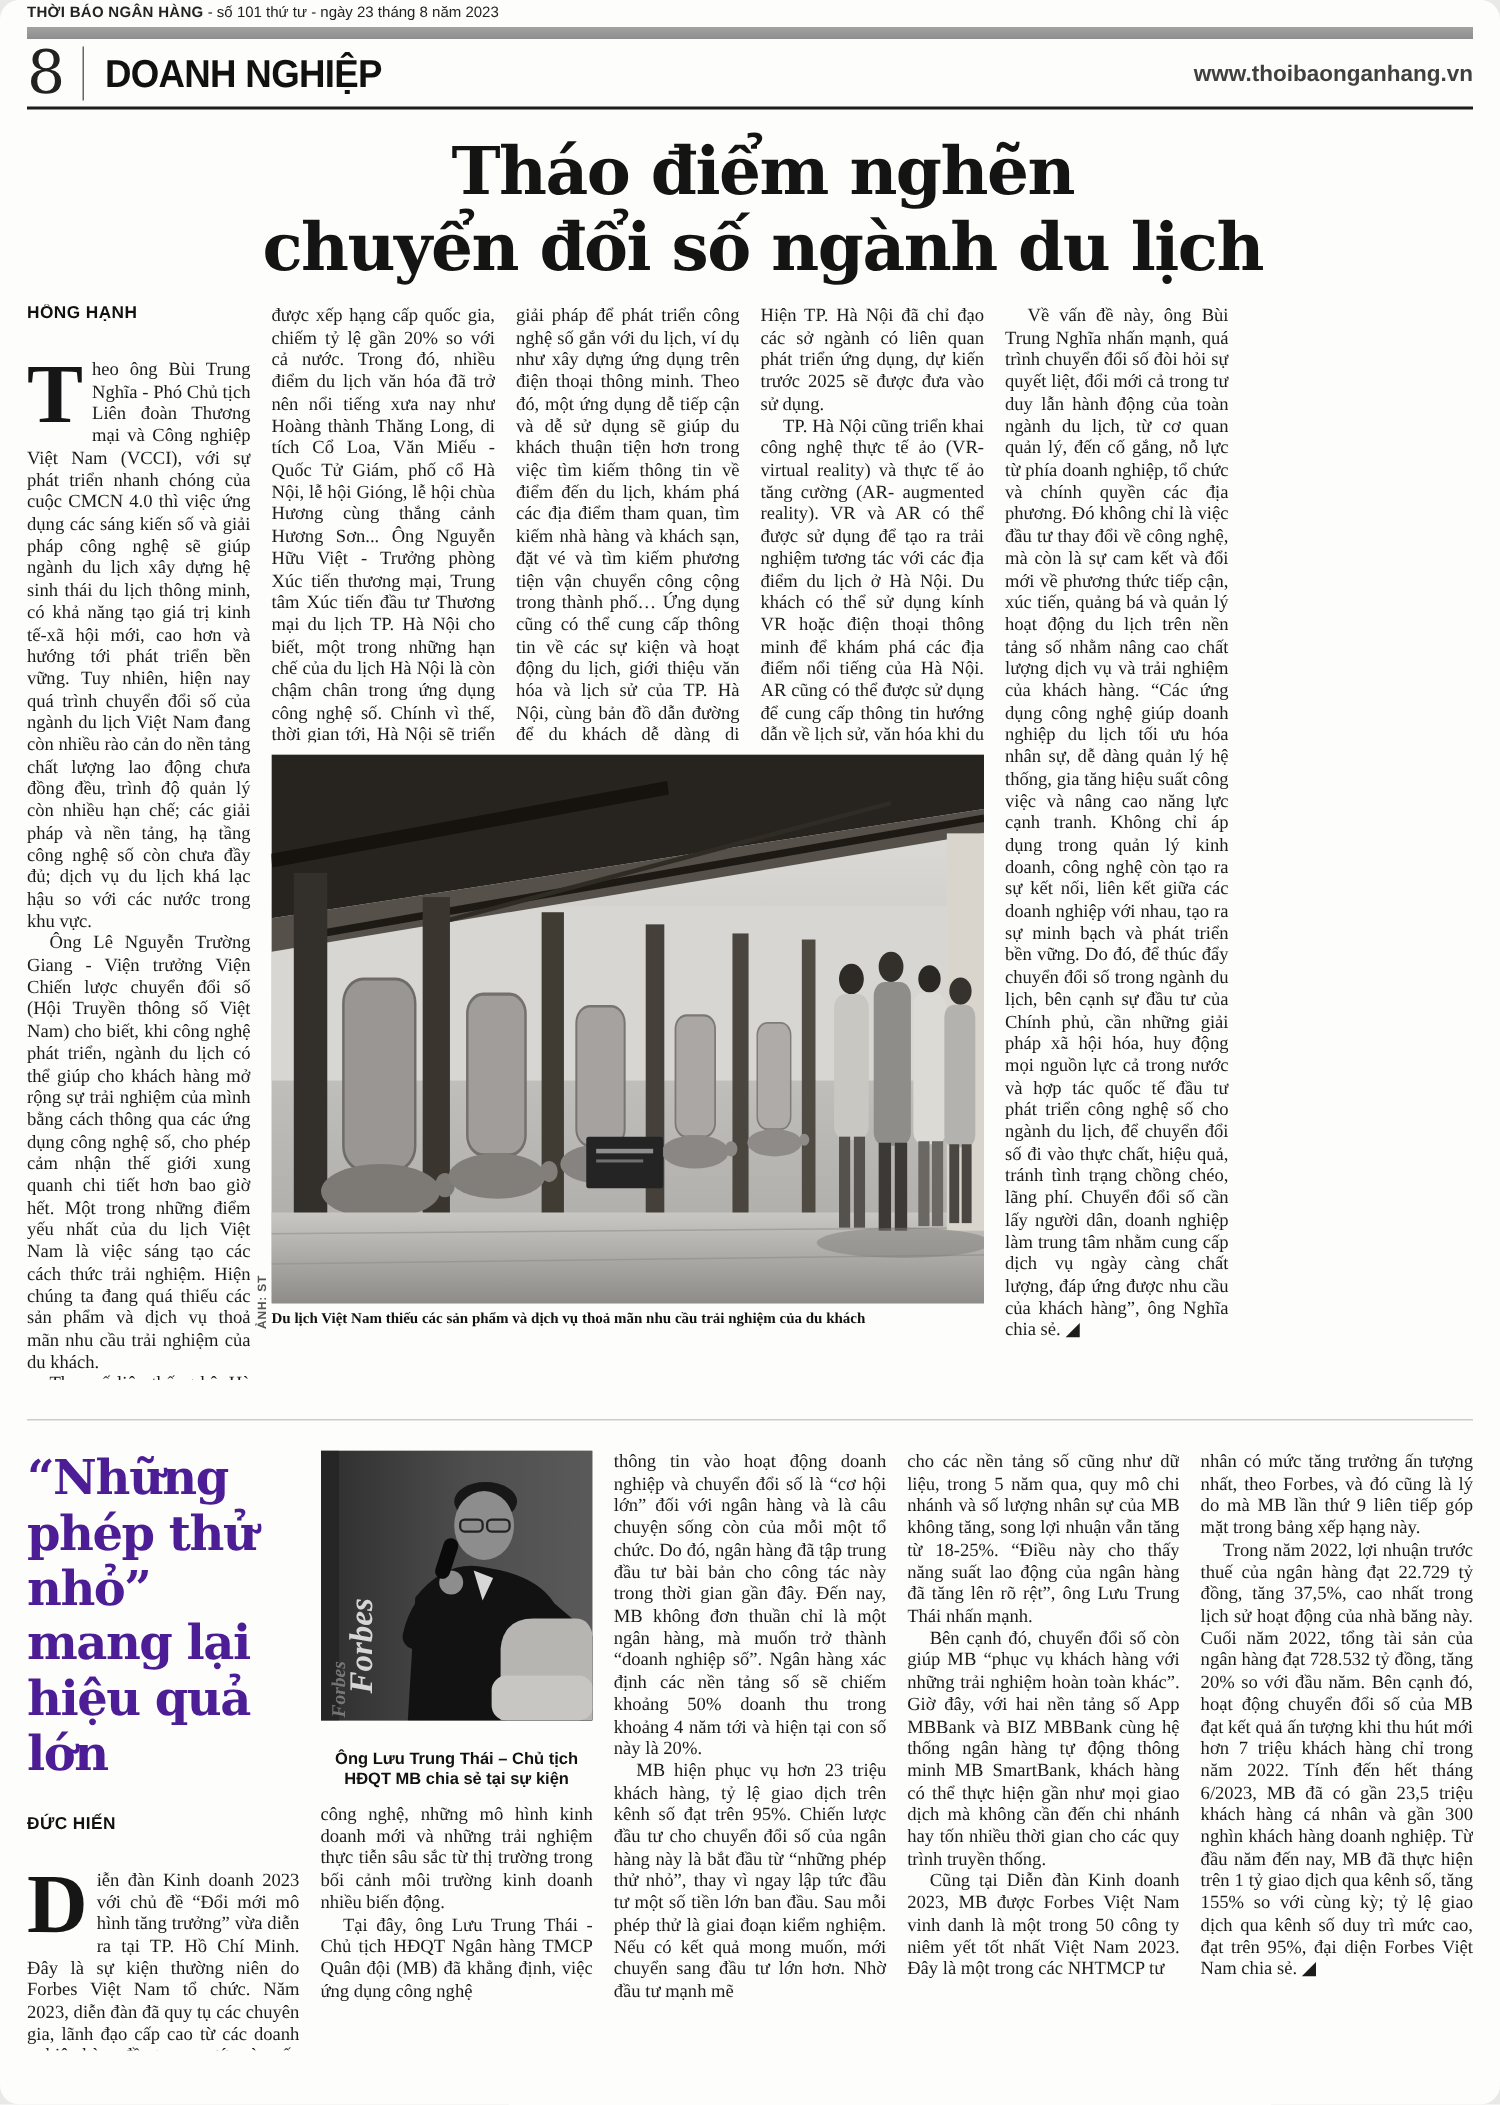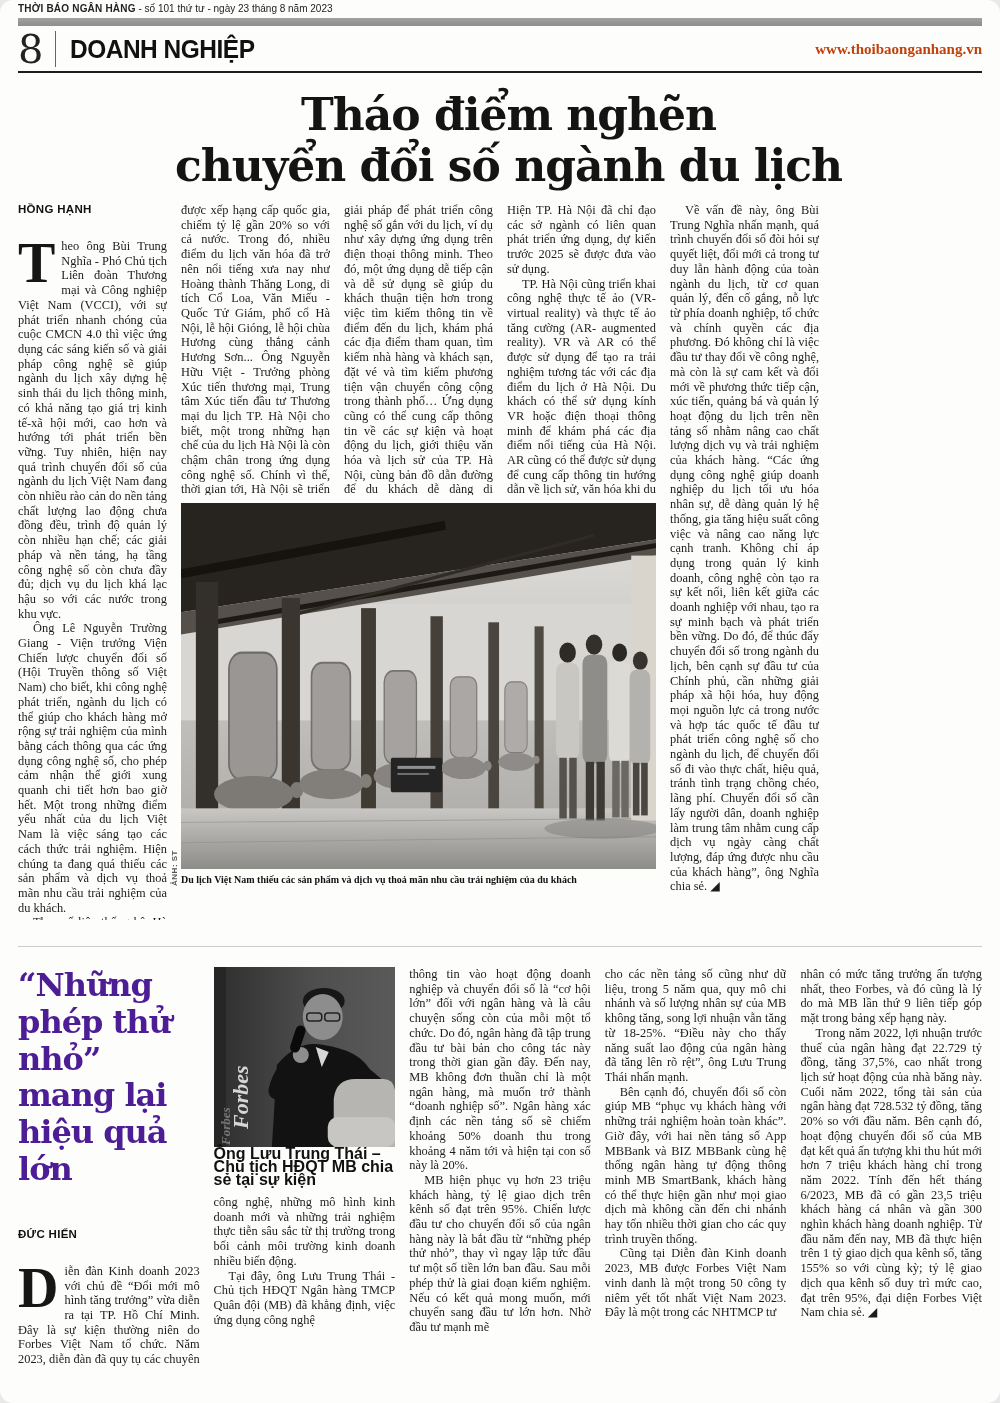--- a/index.html
+++ b/index.html
@@ -11,22 +11,22 @@
   
   .topbar { padding:3px 18px 0 18px; }
   .mast-line { font-family:"Liberation Sans", sans-serif; font-size:10px; color:#222; }
   .mast-line .paper-name { font-weight:bold; letter-spacing:.2px; }
   .gray-bar { height:8px; background:linear-gradient(#a2a2a2,#8e8e8e); margin-top:4px; }
   .section-row { display:flex; align-items:center; height:42px; margin-top:2px; }
   .page-num { font-family:"DejaVu Serif", serif; font-size:40px; font-weight:400; color:#222; line-height:40px; }
   .vline { width:1px; height:36px; background:#666; margin:0 14px 0 12px; }
   .section-title { font-family:"Liberation Sans", sans-serif; font-weight:800; font-size:26px;
     letter-spacing:-0.5px; color:#111; transform:scaleX(.94); transform-origin:left center; }
-  .website { margin-left:auto; font-family:Liberation Serif, serif; font-weight:bold;
-    font-size:15px; color:#c2410c; }
+  .website { margin-left:auto; font-family:Liberation Sans, sans-serif; font-weight:bold;
+    font-size:15px; color:#404040; }
   .black-rule { height:2px; background:#1d1d1d; margin:1px 18px 0 18px; }
   
   .headline1 { text-align:center; font-family:"DejaVu Serif", serif; font-weight:bold;
     font-size:44px; line-height:1.16; color:#141414; margin-top:16px; letter-spacing:-1px;padding-left:17px; }
   .a1-grid { display:grid; grid-template-columns:repeat(6,1fr); grid-template-rows:292px auto;
     column-gap:14px; row-gap:8px; padding:0 18px; margin-top:12px; height:717px; }
   .bodytext p { font-size:12.4px; line-height:14.7px; text-align:justify; color:#1c1c1c; }
   .bodytext p.ind { text-indent:15px; }
   .col { overflow:hidden; }
   .span2 { grid-row:1 / 3; }
@@ -42,26 +42,26 @@
     font-weight:bold; color:#555; letter-spacing:.5px; }
   figcaption.cap1 { font-family:Liberation Serif, serif; font-weight:bold; font-size:10px;
     color:#111; margin-top:5px; }
   
   .article-divider { border-top:1px solid #cccccc; margin:26px 18px 20px 18px; }
   
   .a2-grid { display:grid; grid-template-columns:repeat(5,1fr); column-gap:14px;
     padding:0 18px; height:400px; }
   .headline2 { font-family:"DejaVu Serif", serif; font-weight:bold; font-size:32px;
     line-height:1.15; color:#4c1d95; letter-spacing:-1px; }
-  .byline.b2 { margin-top:40px; margin-bottom:0; }
+  .byline.b2 { margin-top:22px; margin-bottom:0; }
   .a2-col1-body { margin-top:24px; }
   figure.photo2 { position:relative; margin-bottom:6px; }
   figure.photo2 svg { display:block; width:100%; height:180px; background:#3f3f3f; }
-  figcaption.cap2 { font-family:"Liberation Sans", sans-serif; font-weight:bold; font-size:16px;
-    line-height:13px; color:#111; margin-top:0; margin-bottom:9px; }
+  figcaption.cap2 { font-family:"Liberation Sans", sans-serif; font-weight:bold; font-size:11px;
+    line-height:13px; color:#111; margin-top:20px; margin-bottom:9px;text-align:center; }
 </style>
 </head>
 <body>
 
 <div class="page">
 
   <header class="topbar">
     <div class="mast-line">
       <span class="paper-name">THỜI BÁO NGÂN HÀNG</span>
       <span class="issue-info">- số 101 thứ tư - ngày 23 tháng 8 năm 2023</span>

